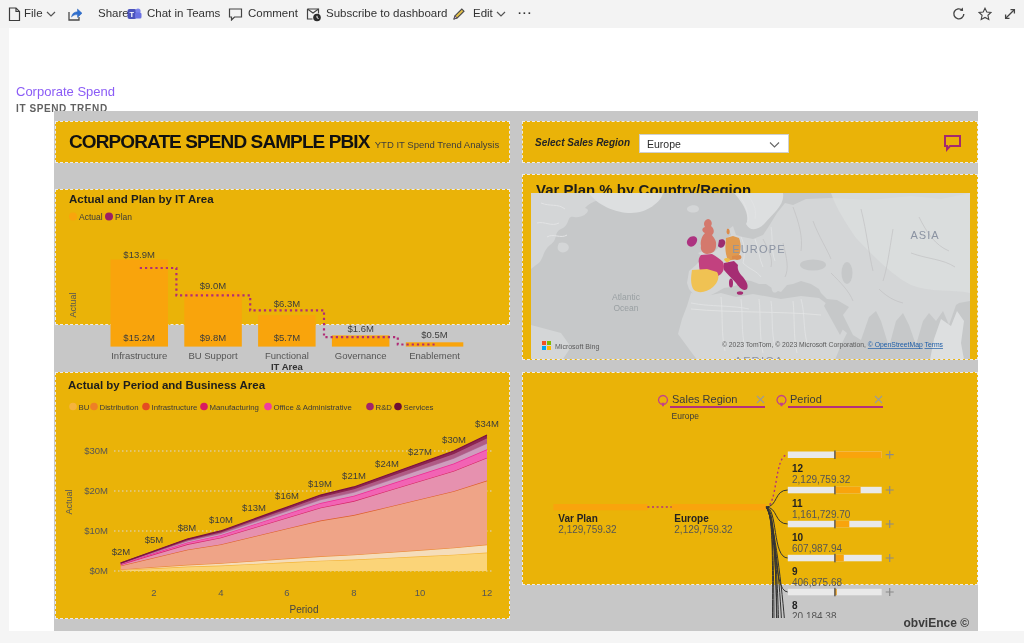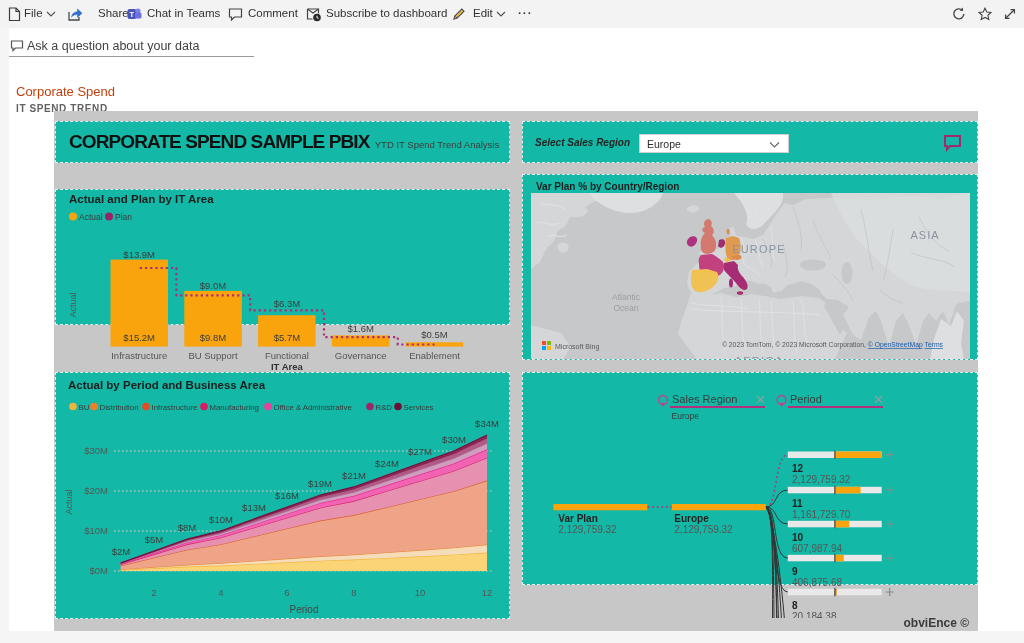--- a/index.html
+++ b/index.html
@@ -4,22 +4,22 @@
 <style>
   * { margin:0; padding:0; box-sizing:border-box; }
   html,body { width:1024px; height:643px; overflow:hidden; background:#f5f5f5;
     font-family:"Liberation Sans", sans-serif; }
   .abs { position:absolute; }
   #page { position:relative; width:1024px; height:643px; }
   #toolbar { position:absolute; left:0; top:0; width:1024px; height:28px; background:#f3f3f3; }
   #toolbar .tx { position:absolute; top:7px; font-size:11.5px; color:#323232; white-space:nowrap;text-align:center; }
   #askrow { position:absolute; left:0; top:28px; width:1024px; height:34px; }
   #dash { position:absolute; left:54px; top:111px; width:924px; height:520px; background:#c7c7c7; }
-  .tile { position:absolute; background:#14b8a6; border:1px dashed #ececec; }
-  .ttl { position:absolute; font-size:10px; font-weight:bold; color:#1d1d1d; white-space:nowrap; }
+  .tile { position:absolute; background:#eab308; border:1px dashed #ececec; }
+  .ttl { position:absolute; font-size:15px; font-weight:bold; color:#1d1d1d; white-space:nowrap; }
 </style>
 </head>
 <body>
 <div id="page">
   <div style="position:absolute;left:9px;top:28px;width:1015px;height:603px;background:#ffffff"></div>
 
   <div id="toolbar">
     <svg class="abs" style="left:8px;top:7px" width="13" height="15" viewBox="0 0 13 15">
       <path d="M1.5 1 H8 L11.5 4.5 V13.5 H1.5 Z" fill="none" stroke="#3c3c3c" stroke-width="1.2"></path>
       <path d="M8 1 V4.5 H11.5" fill="none" stroke="#3c3c3c" stroke-width="1.2"></path>
@@ -67,29 +67,22 @@
     <svg class="abs" style="left:978px;top:7px" width="14" height="14" viewBox="0 0 14 14">
       <path d="M7 1.2 L8.8 5 L13 5.5 L9.9 8.3 L10.8 12.5 L7 10.4 L3.2 12.5 L4.1 8.3 L1 5.5 L5.2 5 Z" fill="none" stroke="#444" stroke-width="1.1"></path>
     </svg>
     <svg class="abs" style="left:1003px;top:7px" width="14" height="14" viewBox="0 0 14 14">
       <path d="M3 11 L11 3" stroke="#444" stroke-width="1.3"></path>
       <path d="M7.5 2.6 H11.4 V6.5" fill="none" stroke="#444" stroke-width="1.3"></path>
       <path d="M6.5 11.4 H2.6 V7.5" fill="none" stroke="#444" stroke-width="1.3"></path>
     </svg>
   </div>
 
-  <div id="askrow">
-    <svg class="abs" style="left:10px;top:12px" width="14" height="12" viewBox="0 0 14 12">
-      <path d="M1.5 1 H12.5 V8 H5.5 L3 10.5 V8 H1.5 Z" fill="none" stroke="#555" stroke-width="1.2"></path>
-    </svg>
-    <span class="abs" style="left:27px;top:11px;font-size:12.5px;color:#414141">Ask a question about your data</span>
-    <div class="abs" style="left:9px;top:28px;width:245px;height:1px;background:#9a9a9a"></div>
-  </div>
-
-  <span class="abs" style="left:16px;top:84px;font-size:13px;color:#c2410c">Corporate Spend</span>
+
+  <span class="abs" style="left:16px;top:84px;font-size:13px;color:#8b5cf6">Corporate Spend</span>
   <span class="abs" style="left:16px;top:103px;font-size:10px;font-weight:bold;color:#616161;letter-spacing:0.6px">IT SPEND TREND</span>
 
   <div id="dash">
     <span class="abs" style="right:9px;bottom:1px;font-size:12px;font-weight:bold;color:#3c3c3c">obviEnce ©</span>
 
     <div class="tile" style="left:1px;top:10px;width:455px;height:42px">
       <span class="abs" style="left:13px;top:9px;font-size:19px;font-weight:bold;color:#111;letter-spacing:-0.9px;white-space:nowrap">CORPORATE SPEND SAMPLE PBIX<span style="font-size:9.5px;font-weight:normal;color:#3c3c3c;letter-spacing:0">&nbsp;&nbsp;YTD IT Spend Trend Analysis</span></span>
     </div>
 
     <div class="tile" style="left:468px;top:10px;width:456px;height:42px">

